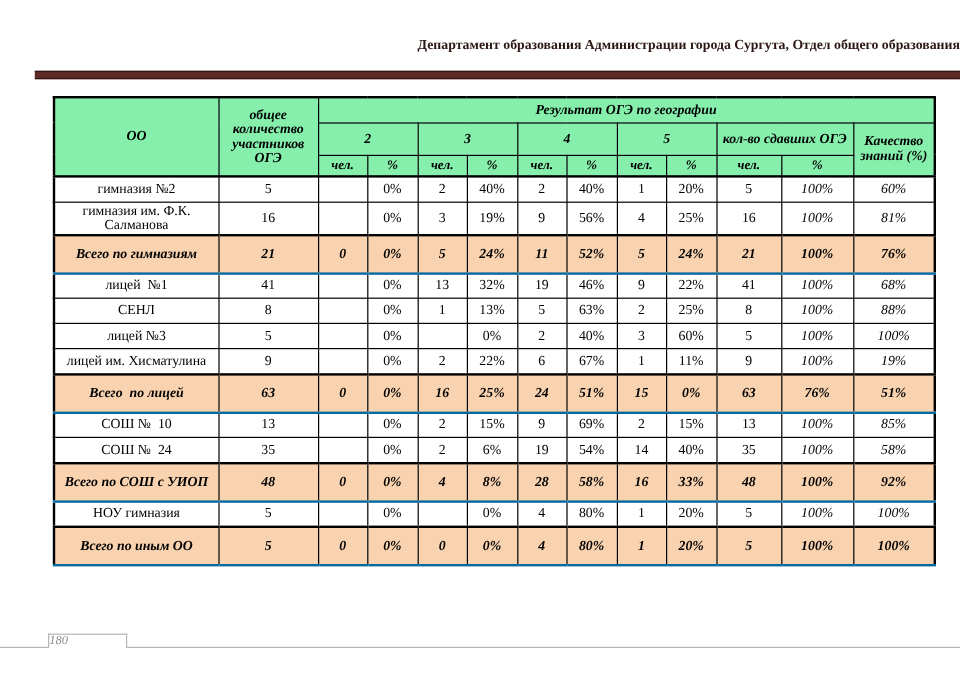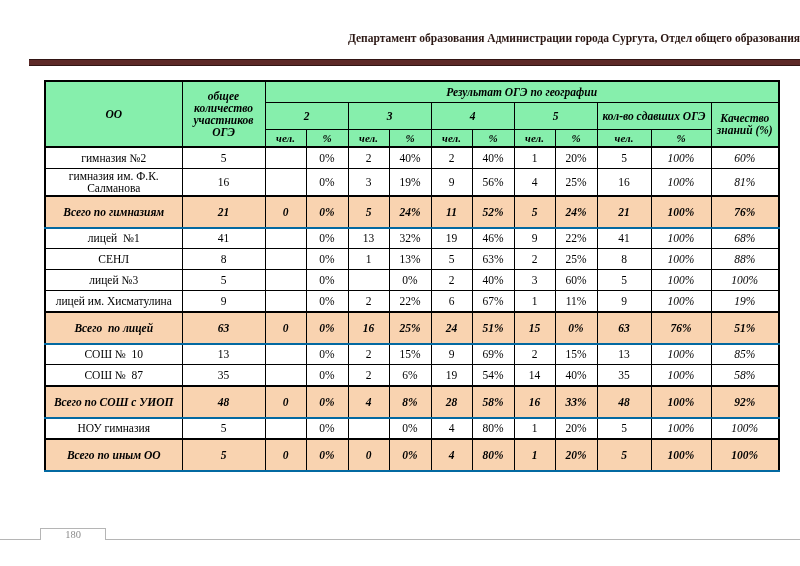--- a/index.html
+++ b/index.html
@@ -39,21 +39,21 @@
     background:#f9d3b0; font-weight:bold; font-style:italic;
     border-top:2px solid #000; border-bottom:2px solid #0369a1; height:32px;
   }
   .footer-line {
     position:absolute; top:539px; left:0; right:0; height:0;
     border-top:1px solid #b5b5b5; z-index:1;
   }
   .page-number-tab {
     position:absolute; top:528px; left:40px; width:66px; height:12px;
     background:#ffffff; border:1px solid #b5b5b5; border-bottom:none;
-    z-index:2; text-align:center; font-size:10.5px; line-height:11px; color:#8b8b8b;
+    z-index:2; text-align:left; font-size:10.5px; line-height:11px; color:#8b8b8b;font-style:italic;
   }
 </style>
 </head>
 <body>
 
 <div class="page">
 
   <div class="doc-header">
     <div>Департамент образования Администрации города Сургута, Отдел общего образования</div>
   </div>
@@ -234,21 +234,21 @@
             <td>15%</td>
             <td>9</td>
             <td>69%</td>
             <td>2</td>
             <td>15%</td>
             <td>13</td>
             <td>100%</td>
             <td>85%</td>
           </tr>
           <tr class="school">
-            <td>СОШ №  87</td>
+            <td>СОШ №  24</td>
             <td>35</td>
             <td></td>
             <td>0%</td>
             <td>2</td>
             <td>6%</td>
             <td>19</td>
             <td>54%</td>
             <td>14</td>
             <td>40%</td>
             <td>35</td>

